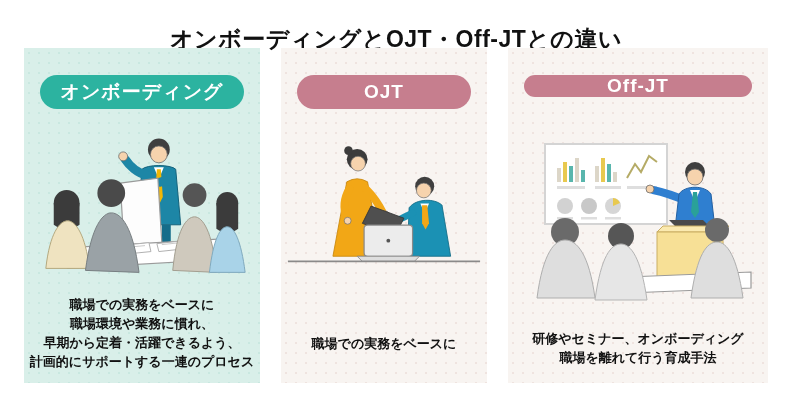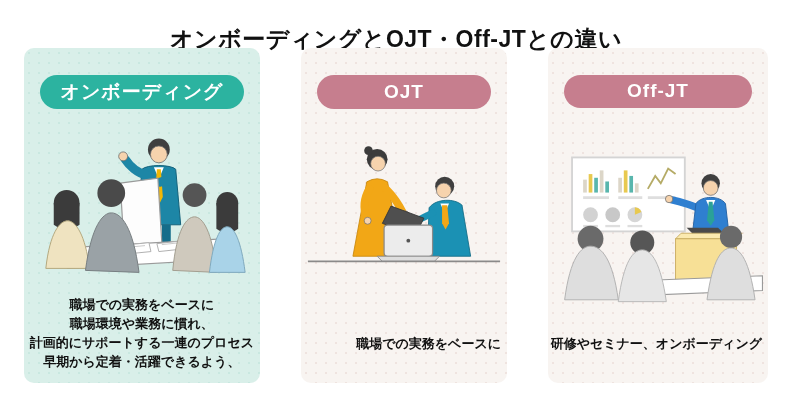--- a/index.html
+++ b/index.html
@@ -12,35 +12,35 @@
   .title{
     position:absolute;top:24px;left:0;width:100%;
     text-align:center;font-size:23px;font-weight:800;color:#111111;
     letter-spacing:.5px;margin:0;
   }
   .panels{
     position:absolute;top:48px;left:24px;right:24px;bottom:17px;
     display:flex;justify-content:space-between;
   }
   .panel{
-    position:relative;border-radius:10px;height:100%;
-    display:flex;flex-direction:column;align-items:flex-end;
+    position:relative;border-radius:0;height:100%;
+    display:flex;flex-direction:column;align-items:center;
     box-sizing:border-box;
   }
   .panel-mint{
     width:236px;background-color:#d9efe9;
     background-image:radial-gradient(rgba(60,170,150,.10) 1px,transparent 1.3px);
     background-size:10px 10px;
   }
   .panel-beige{
     width:206px;background-color:#f8f4f1;
     background-image:radial-gradient(rgba(205,160,150,.20) 1px,transparent 1.3px);
     background-size:10px 10px;
   }
-  .panel-beige.narrow{width:220px;gap:27px;}
+  .panel-beige.narrow{width:260px;gap:27px;}
   .pill{
     margin:27px 16px 0;height:34px;align-self:stretch;
     border-radius:18px;display:flex;align-items:center;justify-content:center;
     color:#ffffff;font-weight:800;font-size:19px;letter-spacing:1px;
   }
   .pill-teal{background:#2cb3a0;}
   .pill-rose{background:#c67e8e;}
   .illus{margin-top:4px;width:100%;height:174px;display:flex;justify-content:center;}
   .illus svg{width:100%;height:100%;}
   .desc{
@@ -98,22 +98,22 @@
             <path d="M150 158 C154 116 164 104 172 104 C180 104 190 118 194 160 Z" fill="#cfc9bd" stroke="#a39e90" stroke-width="1"></path>
             <circle cx="205" cy="90" r="11" fill="#3b3b3b"></circle>
             <path d="M194 90 L194 116 Q205 124 216 116 L216 90 Z" fill="#3b3b3b"></path>
             <path d="M187 160 C191 126 198 114 205 114 C212 114 219 128 223 160 Z" fill="#a9d3e8" stroke="#7fa9bd" stroke-width="1"></path>
           </g>
         </svg>
       </div>
       <p class="desc desc-4">
         <span>職場での実務をベースに</span>
         <span>職場環境や業務に慣れ、</span>
+        <span>早期から定着・活躍できるよう、</span>
         <span>計画的にサポートする一連のプロセス</span>
-        <span>早期から定着・活躍できるよう、</span>
       </p>
     </section>
 
     <section class="panel panel-beige">
       <div class="pill pill-rose">OJT</div>
       <div class="illus">
         <svg viewBox="0 0 238 174">
 
           <g>
             <path d="M76 66 Q88 59 100 66 L116 152 L60 152 Z" fill="#f2a716" stroke="#c9880d" stroke-width="1"></path>
@@ -204,17 +204,18 @@
             <path d="M18 170 C24 124 36 112 46 112 C58 112 70 126 76 170 Z" fill="#dedede" stroke="#aeaeae" stroke-width="1"></path>
             <circle cx="102" cy="108" r="13" fill="#565656"></circle>
             <path d="M76 172 C82 128 92 116 102 116 C112 116 122 130 128 172 Z" fill="#e6e6e6" stroke="#b4b4b4" stroke-width="1"></path>
             <circle cx="198" cy="102" r="12" fill="#6a6a6a"></circle>
             <path d="M172 170 C178 126 188 114 198 114 C208 114 218 128 224 170 Z" fill="#dedede" stroke="#aeaeae" stroke-width="1"></path>
           </g>
         </svg>
       </div>
       <p class="desc desc-2">
         <span>研修やセミナー、オンボーディング</span>
+        <span>職場を離れて行う育成手法</span>
       </p>
     </section>
 
   </div>
 </div>
 
 </body></html>

